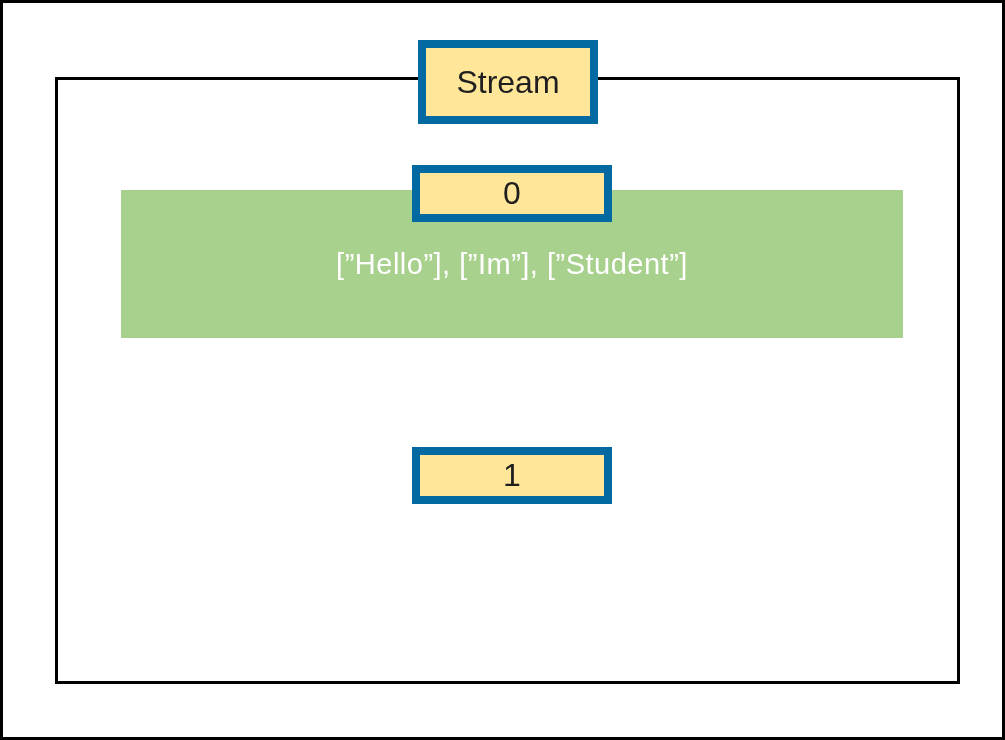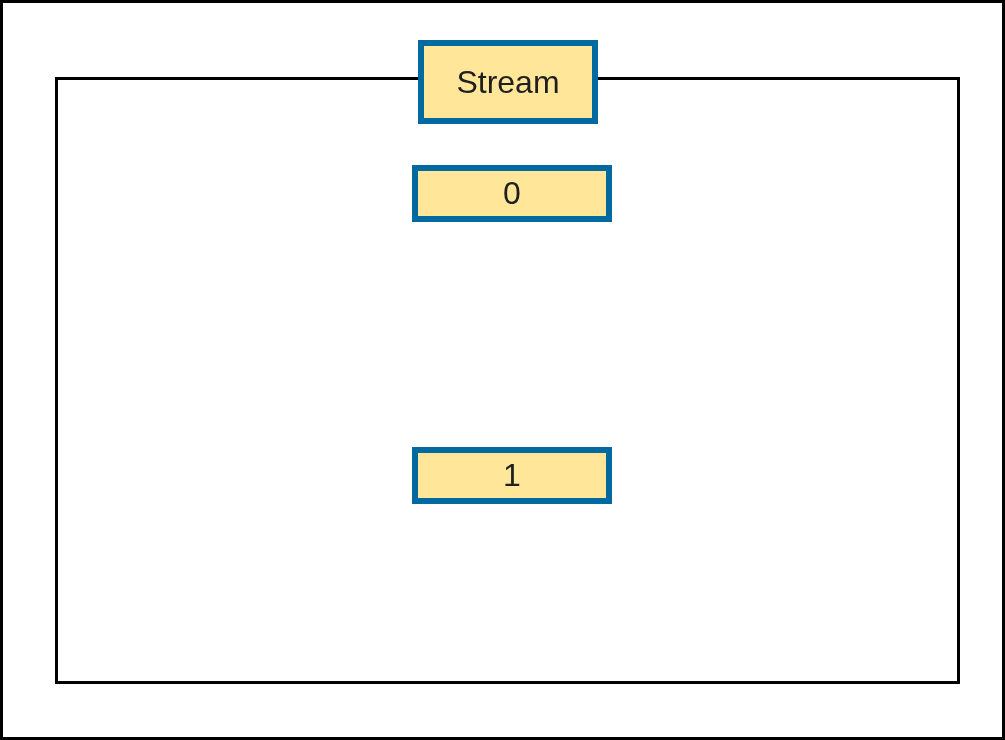--- a/index.html
+++ b/index.html
@@ -25,21 +25,21 @@
     height: 607px;
     box-sizing: border-box;
     border: 3px solid #000000;
     background: #ffffff;
     z-index: 1;
   }
   .label-box {
     position: absolute;
     box-sizing: border-box;
     background: #FFE699;
-    border: 6px solid #0369a1;
+    border: 8px solid #0369a1;
     display: flex;
     align-items: center;
     justify-content: center;
     color: #1f1f1f;
     z-index: 3;
   }
   .stream-box {
     left: 415px;
     top: 37px;
     width: 180px;
@@ -78,18 +78,21 @@
 
   <div class="inner-frame"></div>
 
   <div class="label-box stream-box">
     <span>Stream</span>
   </div>
 
   <div class="label-box partition-label p0-label">
     <span>0</span>
   </div>
+  <div class="partition-bar p0-bar">
+    <span>[”Hello”], [”Im”], [”Student”]</span>
+  </div>
 
   <div class="label-box partition-label p1-label">
     <span>1</span>
   </div>
 
 </div>
 
 </body></html>

